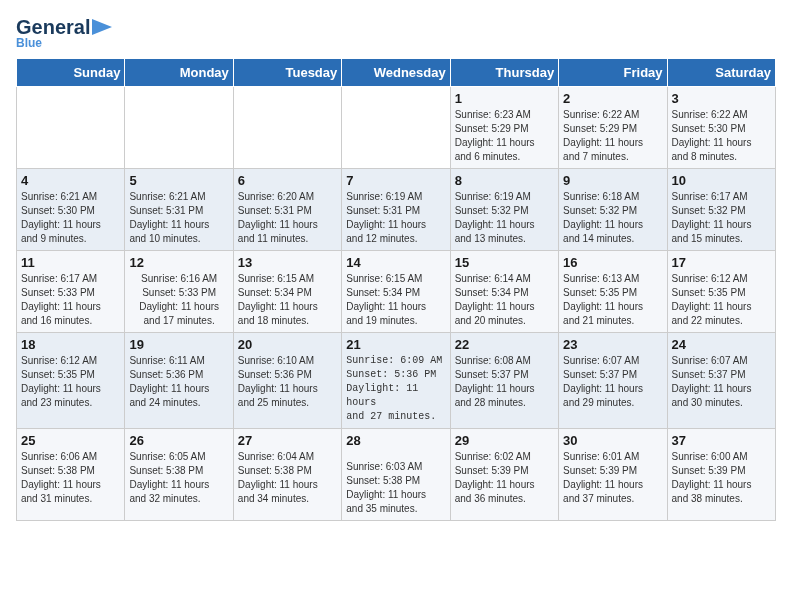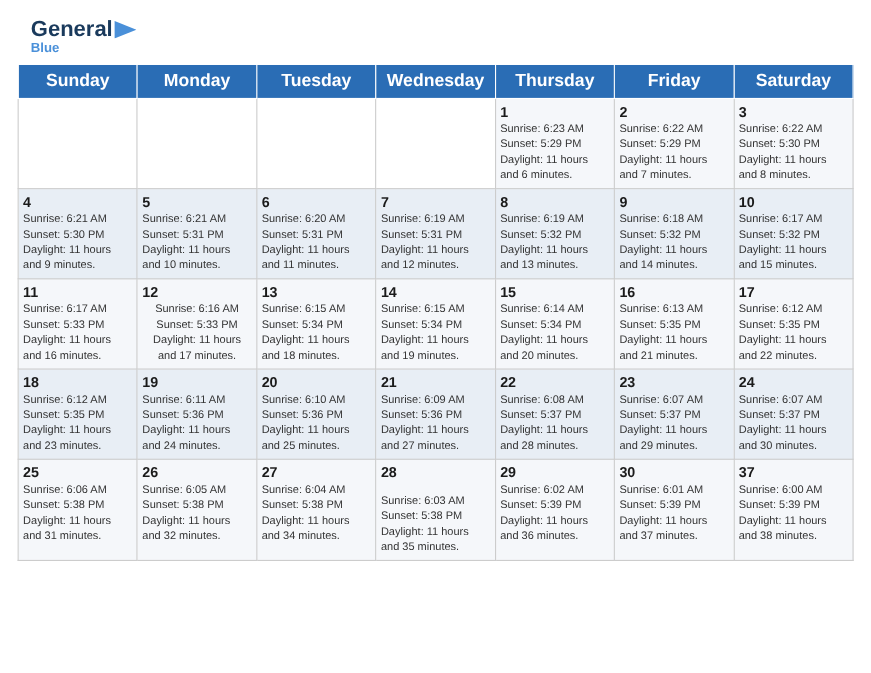--- a/index.html
+++ b/index.html
@@ -8,21 +8,20 @@
       background: #fff;
       width: 792px;
       min-height: 612px;
       padding: 16px;
     }
     .header-area {
       display: flex;
       align-items: center;
       justify-content: space-between;
       margin-bottom: 8px;
-      margin-left: 12px;
     }
     .logo {
       display: flex;
       flex-direction: column;
       align-items: flex-start;
     }
     .title-area {
       text-align: right;
     }
     .title-area h1 {
@@ -37,23 +36,23 @@
     }
     .calendar {
       width: 100%;
       border-collapse: collapse;
       font-size: 11px;
     }
     .calendar thead tr th {
       background: #2a6db5;
       color: #fff;
       padding: 6px 4px;
-      text-align: center;
+      text-align: right;
       border: 1px solid #fff;
-      font-size: 16px;
+      font-size: 13px;
     }
     .calendar tbody tr td {
       border: 1px solid #ccc;
       vertical-align: top;
       padding: 4px;
       min-height: 80px;
       width: calc(100%/7);
       background: #fff;
     }
     .calendar tbody tr:nth-child(odd) td {
@@ -260,21 +259,21 @@
         </td>
         <td>
           <span class="day-number">20</span>
           <div class="day-info" style="white-space: pre-line;">Sunrise: 6:10 AM
 Sunset: 5:36 PM
 Daylight: 11 hours
 and 25 minutes.</div>
         </td>
         <td>
           <span class="day-number">21</span>
-          <div class="day-info" style="white-space: pre-line;">Sunrise: 6:09 AM
+          <div class="day-info" style="white-space: pre-line; font-family: Liberation Mono, monospace;">Sunrise: 6:09 AM
 Sunset: 5:36 PM
 Daylight: 11 hours
 and 27 minutes.</div>
         </td>
         <td>
           <span class="day-number">22</span>
           <div class="day-info" style="white-space: pre-line;">Sunrise: 6:08 AM
 Sunset: 5:37 PM
 Daylight: 11 hours
 and 28 minutes.</div>

